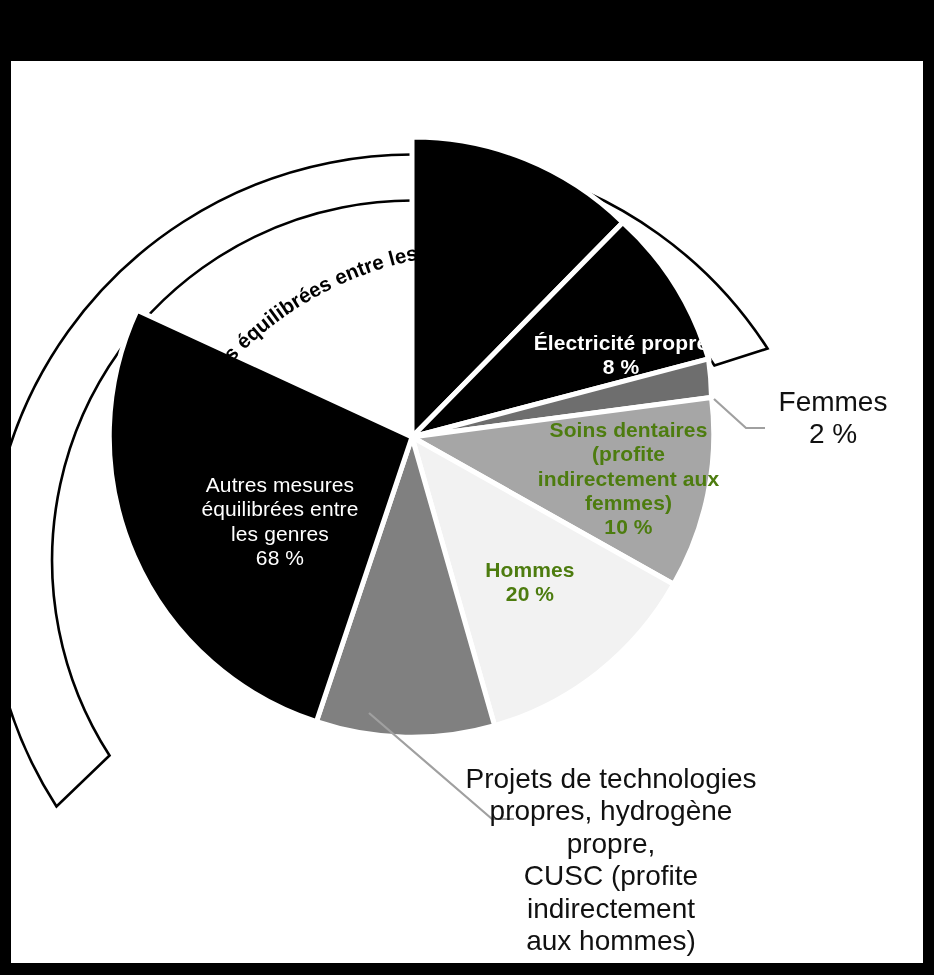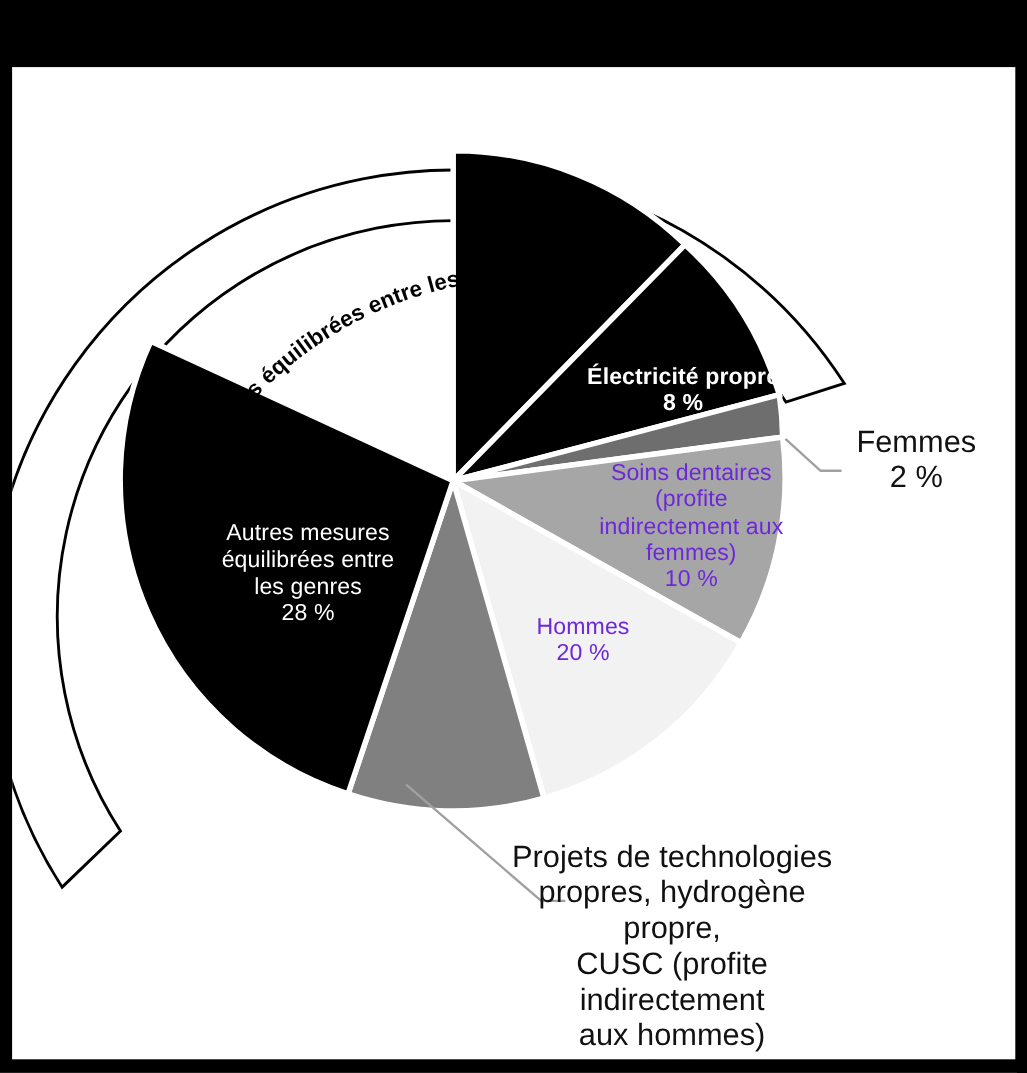--- a/index.html
+++ b/index.html
@@ -39,21 +39,21 @@
   .slice-label {
     position: absolute;
     text-align: center;
     line-height: 1.16;
     font-size: 21px;
     letter-spacing: 0.1px;
     white-space: pre-line;
     pointer-events: none;
   }
   .slice-label.on-dark { color: #ffffff; }
-  .slice-label.on-light { color: #6d28d9; }
+  .slice-label.on-light { color: #4d7c0f; font-weight: bold; }
   .callout-label {
     position: absolute;
     text-align: center;
     line-height: 1.16;
     font-size: 28px;
     color: #111111;
     white-space: pre-line;
   }
   .bracket-text {
     font-size: 20.5px;
@@ -115,21 +115,21 @@
 indirectement aux
 femmes)
 10 %</div>
 
     <div class="slice-label on-light" style="left:429px; top:497px; width:180px;">Hommes
 20 %</div>
 
     <div class="slice-label on-dark" style="left:152px; top:412px; width:234px;">Autres mesures
 équilibrées entre
 les genres
-28 %</div>
+68 %</div>
 
     <div class="callout-label" style="left:747px; top:325px; width:150px;">Femmes
 2 %</div>
 
     <div class="callout-label" style="left:440px; top:702px; width:320px;">Projets de technologies
 propres, hydrogène propre,
 CUSC (profite indirectement
 aux hommes)
 9 %</div>
 

